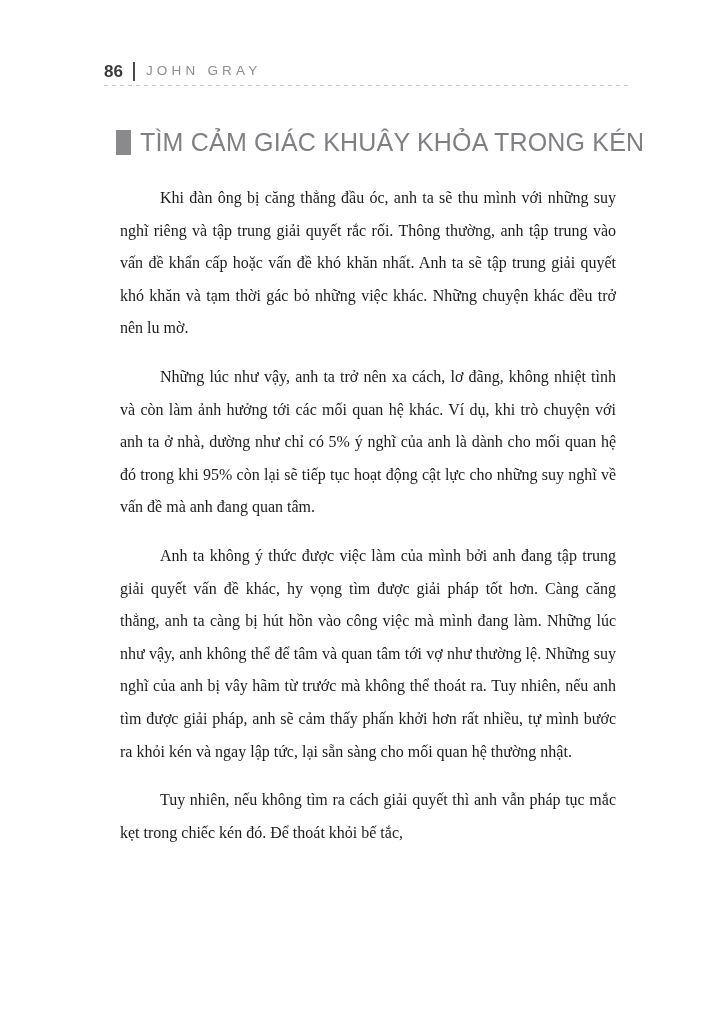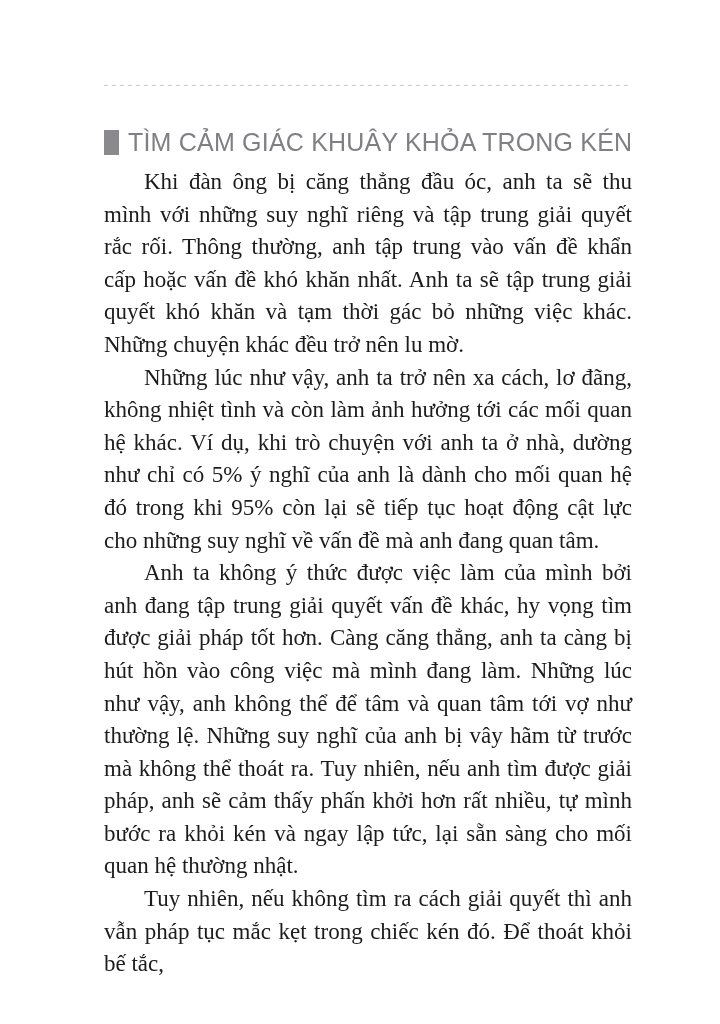--- a/index.html
+++ b/index.html
@@ -65,21 +65,21 @@
       #c9c9cf 0px,
       #c9c9cf 4px,
       rgba(255,255,255,0) 4px,
       rgba(255,255,255,0) 8px
     );
   }
 
   
   .section-title {
     position: absolute;
-    left: 104px;
+    left: 116px;
     top: 129px;
     width: 530px;
     display: flex;
     align-items: center;
   }
 
   .title-marker {
     display: inline-block;
     width: 15px;
     height: 25px;
@@ -100,40 +100,45 @@
 
   
   .body-copy {
     position: absolute;
     left: 104px;
     top: 166px;
     width: 528px;
   }
 
   .body-copy p {
-    margin: 0;
+    margin: 16px;
     font-family: "Liberation Serif", "DejaVu Serif", serif;
-    font-size: 23px;
+    font-size: 16px;
     line-height: 32.6px;
     color: #1c1c1c;
     text-align: justify;
     text-indent: 40px;
     text-justify: inter-word;
     hyphens: none;
   }
 
   .body-copy p:last-child {
     text-align: justify;
   }
 </style>
 </head>
 <body>
 
 <div class="page">
 
+  <div class="header">
+    <span class="header-pageno">86</span>
+    <span class="header-divider"></span>
+    <span class="header-author">JOHN GRAY</span>
+  </div>
 
   <div class="header-rule"></div>
 
   <div class="section-title">
     <span class="title-marker"></span>
     <span class="title-text">TÌM CẢM GIÁC KHUÂY KHỎA TRONG KÉN</span>
   </div>
 
   <div class="body-copy">
     <p>Khi đàn ông bị căng thẳng đầu óc, anh ta sẽ thu mình với những suy nghĩ riêng và tập trung giải quyết rắc rối. Thông thường, anh tập trung vào vấn đề khẩn cấp hoặc vấn đề khó khăn nhất. Anh ta sẽ tập trung giải quyết khó khăn và tạm thời gác bỏ những việc khác. Những chuyện khác đều trở nên lu mờ.</p>

